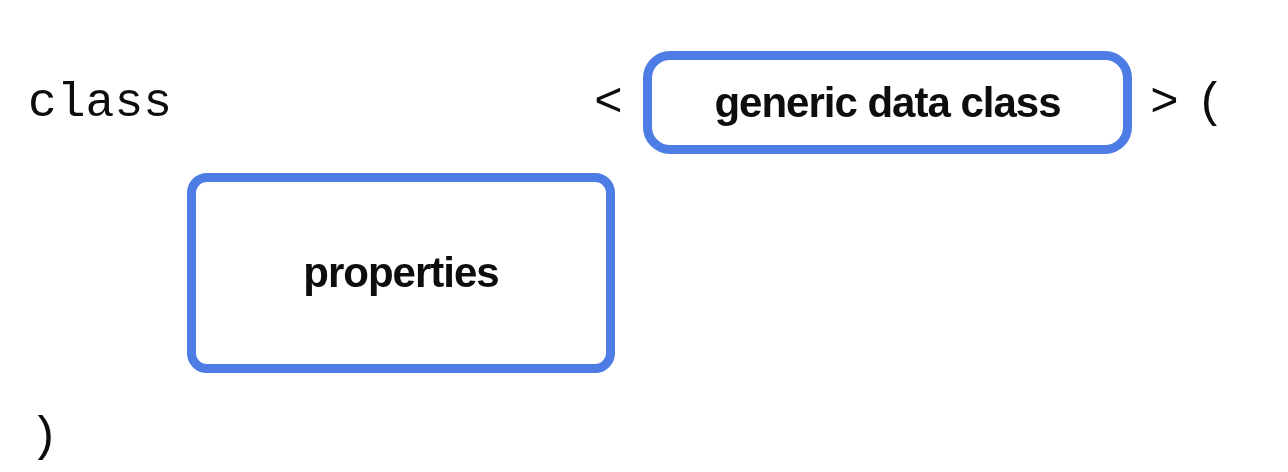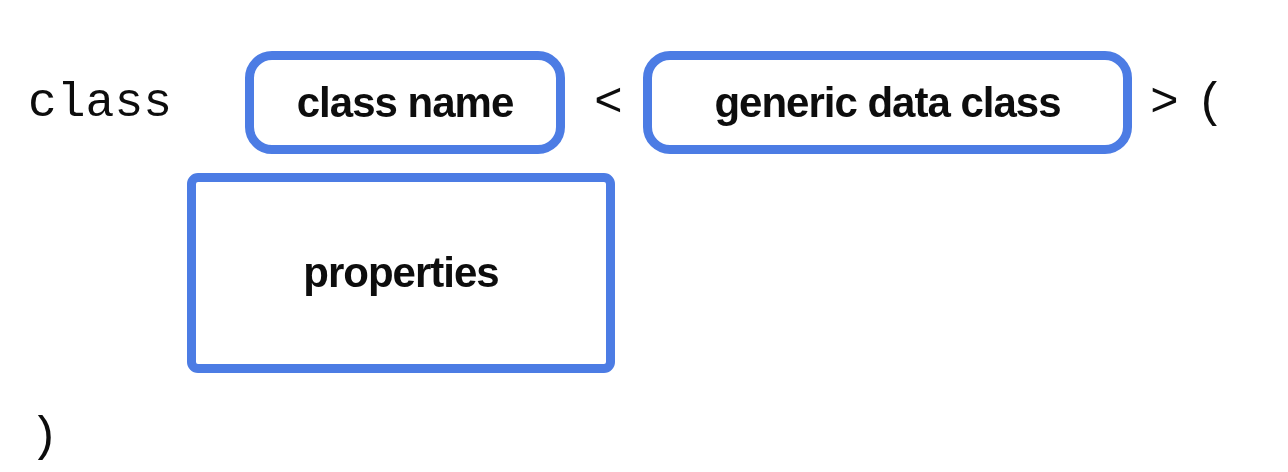--- a/index.html
+++ b/index.html
@@ -45,33 +45,30 @@
   }
   
   .row-item { top: 30px; height: 103px; }
 
   .kw          { left: 28px;  }
   .box-class   { left: 245px; width: 320px; height: 103px; top: 30px; border-radius: 27px; }
   .sym-lt      { left: 594px; }
   .box-generic { left: 643px; width: 489px; height: 103px; top: 30px; border-radius: 27px; }
   .sym-gt      { left: 1150px; }
   .sym-oparen  { left: 1196px; }
-  .box-props   { left: 187px; top: 152px; width: 428px; height: 200px; border-radius: 11px; }
+  .box-props   { left: 187px; top: 152px; width: 428px; height: 200px; border-radius: 20px; }
   .sym-cparen  { left: 30px; top: 368px; height: 96px; }
 </style>
 </head>
 <body style="background: rgb(255, 255, 255);">
 
 <div class="canvas">
 
   <span class="mono row-item kw">class</span>
 
-  <div class="pill box-class">
-    <span class="label">class name</span>
-  </div>
 
   <span class="mono row-item sym-lt">&lt;</span>
 
   <div class="pill box-generic">
     <span class="label">generic data class</span>
   </div>
 
   <span class="mono row-item sym-gt">&gt;</span>
 
   <span class="mono row-item sym-oparen">(</span>

